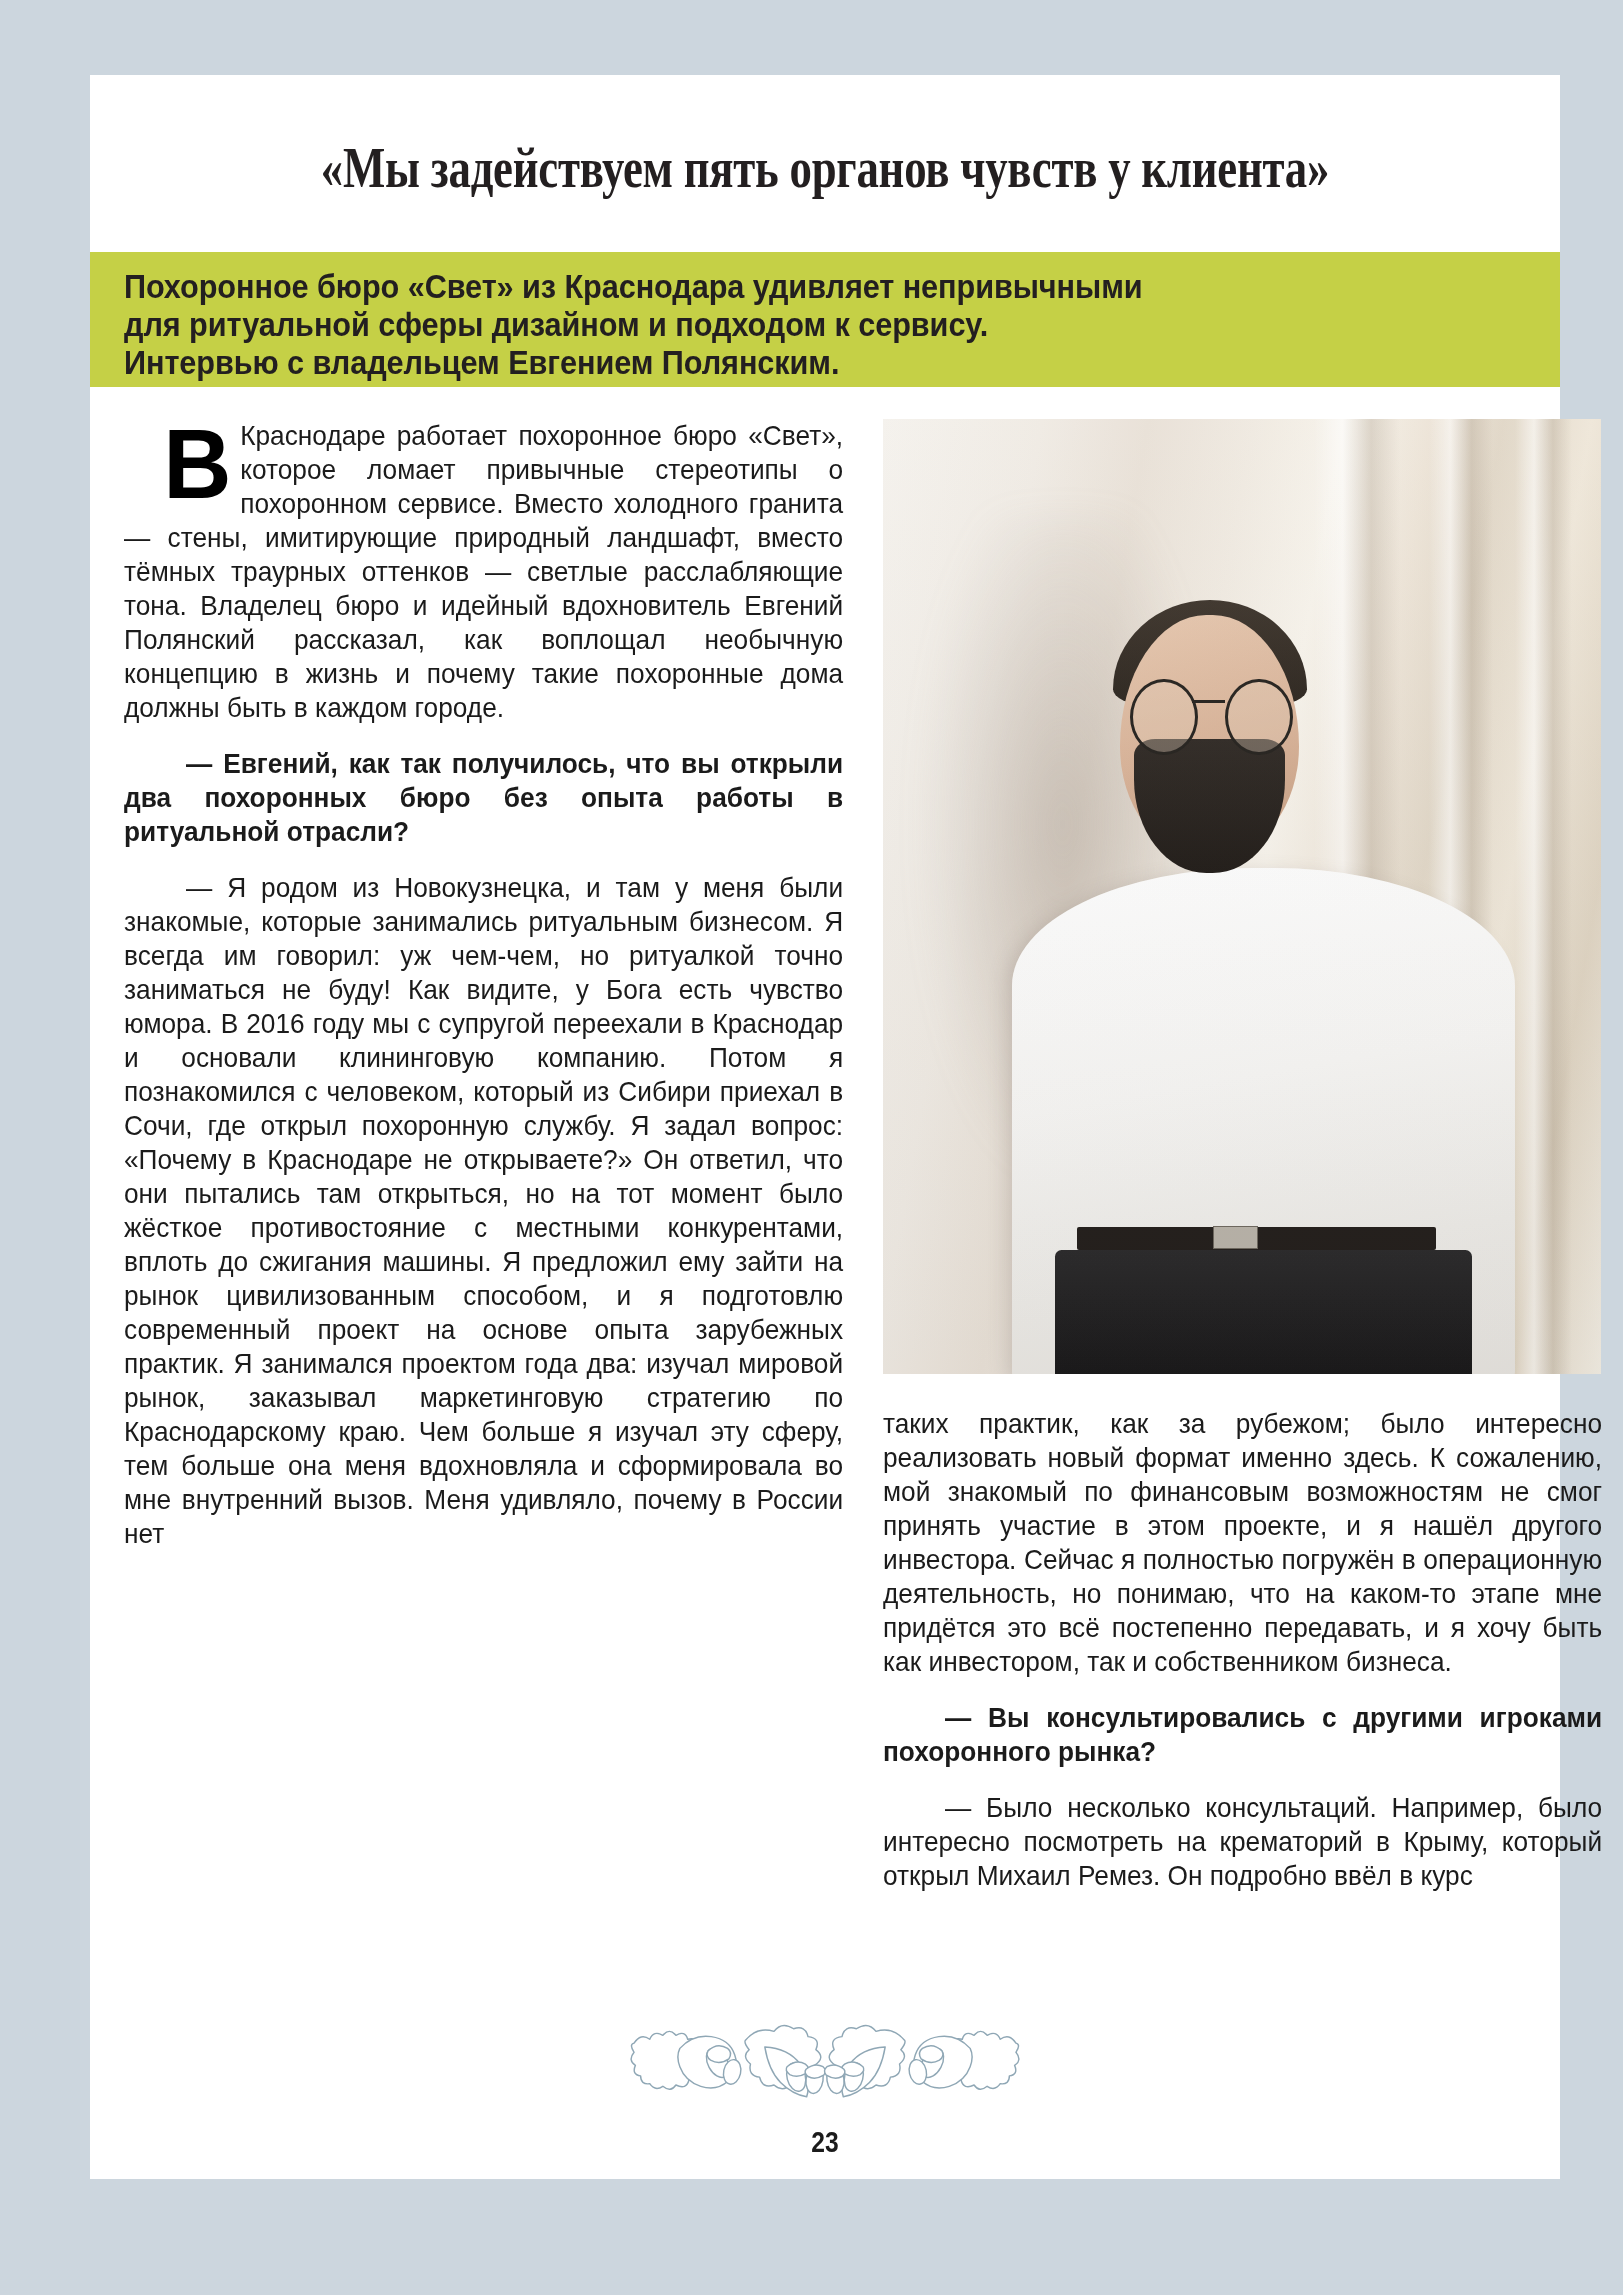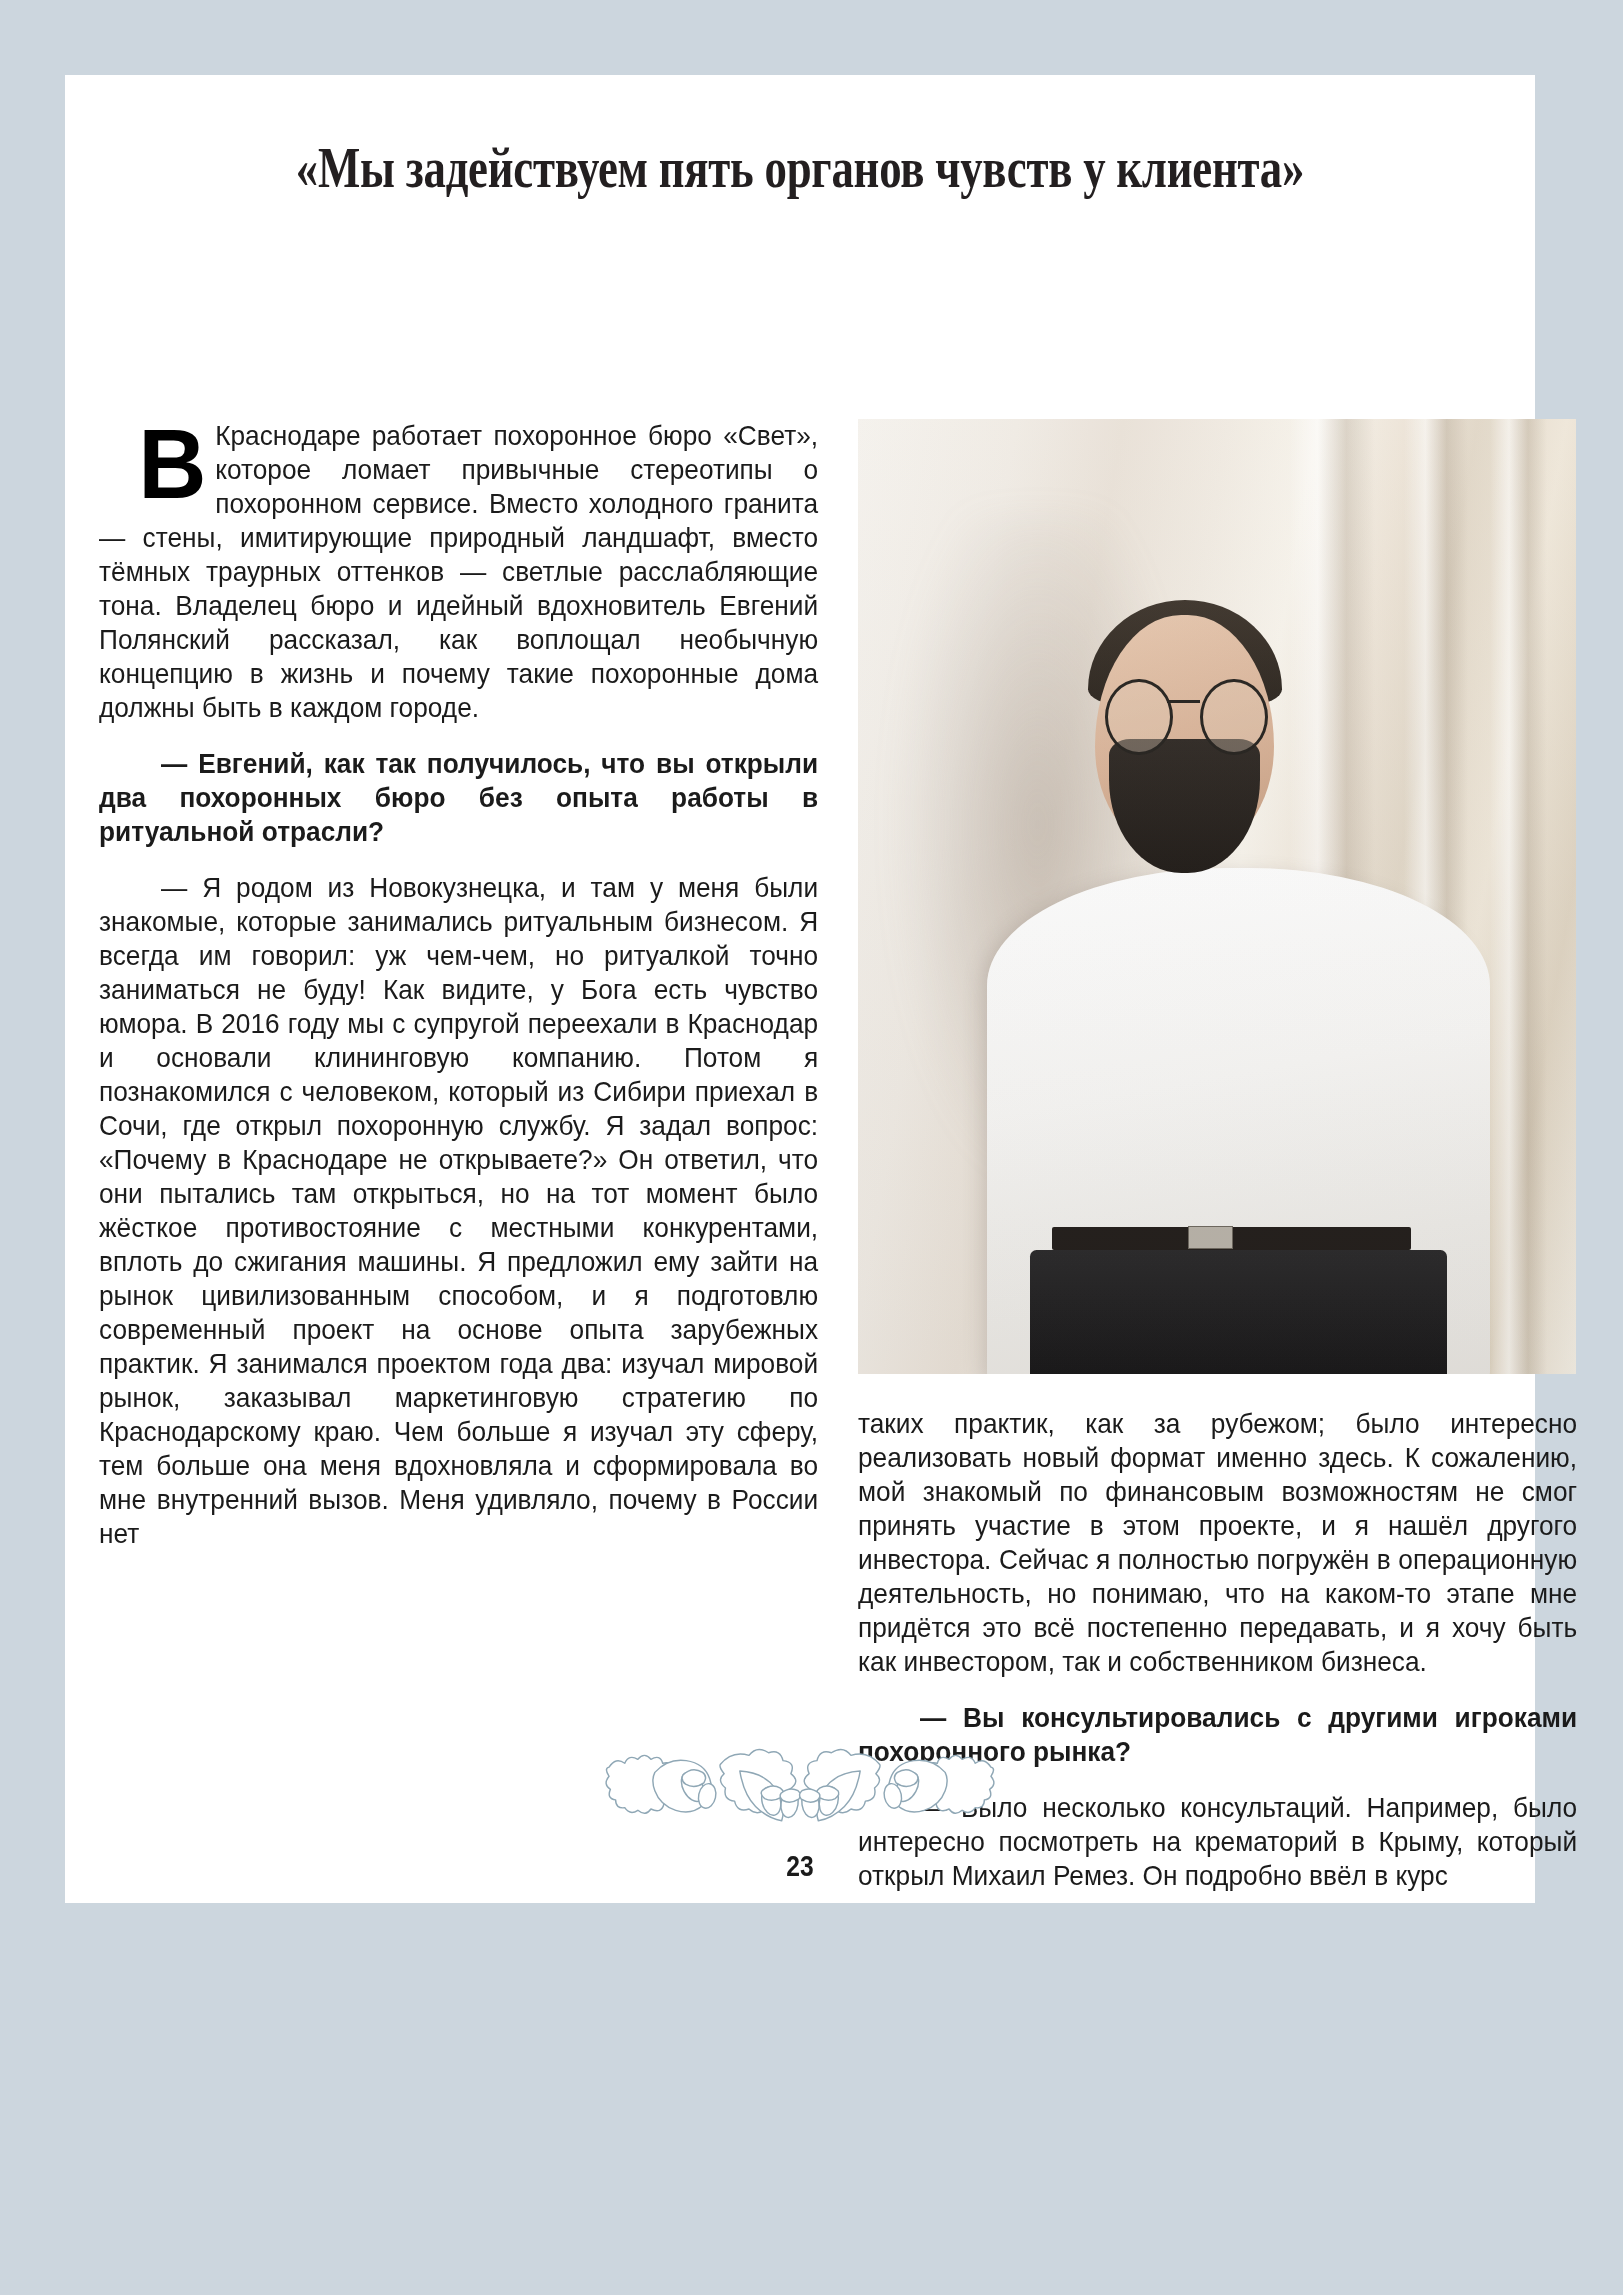--- a/index.html
+++ b/index.html
@@ -18,24 +18,24 @@
     position: relative;
     width: 1623px;
     height: 2295px;
     background: #ccd6de;
     overflow: hidden;
   }
 
   
   .sheet {
     position: absolute;
-    left: 65px;
+    left: 90px;
     top: 75px;
     width: 1470px;
-    height: 1828px;
+    height: 2104px;
     background: #ffffff;
   }
 
   
   .headline {
     position: absolute;
     left: 0;
     top: 62px;
     width: 1470px;
     text-align: center;
@@ -276,20 +276,25 @@
 </style>
 </head>
 <body>
 
 <div class="canvas">
 
   <div class="sheet">
 
     <div class="headline">«Мы задействуем пять органов чувств у клиента»</div>
 
+    <div class="deck">
+      <div class="deck-line">Похоронное бюро «Свет» из Краснодара удивляет непривычными</div>
+      <div class="deck-line">для ритуальной сферы дизайном и подходом к сервису.</div>
+      <div class="deck-line">Интервью с владельцем Евгением Полянским.</div>
+    </div>
 
     <div class="cols">
 
       <div class="col-left">
 
         <p class="body-p"><span class="dropcap">В</span><span>Краснодаре работает похоронное бюро «Свет», которое ломает привычные стереотипы о похоронном сервисе. Вместо холодного гранита — стены, имитирующие природный ландшафт, вместо тёмных траурных оттенков — светлые расслабляющие тона. Владелец бюро и идейный вдохновитель Евгений Полянский   рассказал, как воплощал необычную концепцию в жизнь и почему такие похоронные дома должны быть в каждом городе.</span></p>
 
         <p class="body-p q indent">— Евгений, как так получилось, что вы открыли два похоронных бюро без опыта работы в ритуальной отрасли?</p>
 
         <p class="body-p indent">— Я родом из Новокузнецка, и там у меня были знакомые, которые занимались ритуальным бизнесом. Я всегда им говорил: уж чем-чем, но ритуалкой точно заниматься не буду! Как видите, у Бога есть чувство юмора. В 2016 году мы с супругой переехали в Краснодар и основали клининговую компанию. Потом я познакомился с человеком, который из Сибири приехал в Сочи, где открыл похоронную службу. Я задал вопрос: «Почему в Краснодаре не открываете?» Он ответил, что они пытались там открыться, но на тот момент было жёсткое противостояние с местными конкурентами, вплоть до сжигания машины. Я предложил ему зайти на рынок цивилизованным способом, и я подготовлю современный проект на основе опыта зарубежных практик. Я занимался проектом года два: изучал мировой рынок, заказывал маркетинговую стратегию по Краснодарскому краю. Чем больше я изучал эту сферу, тем больше она меня вдохновляла и сформировала во мне внутренний вызов. Меня удивляло, почему в России нет</p>

